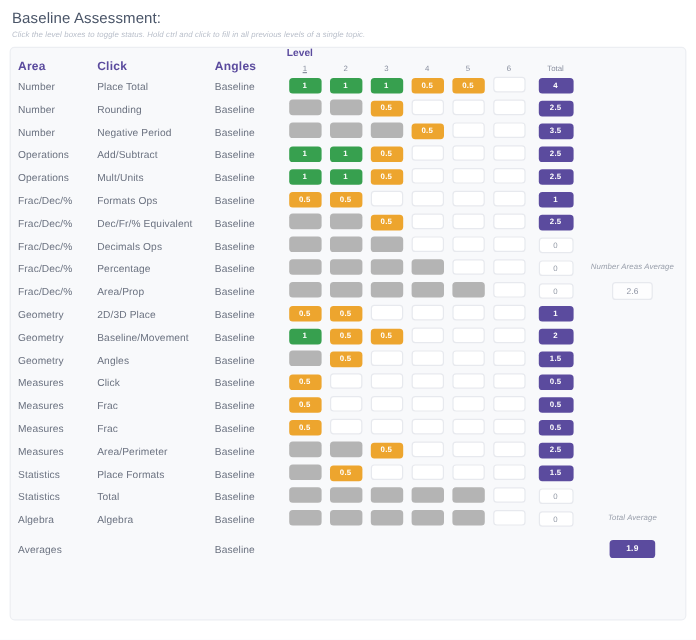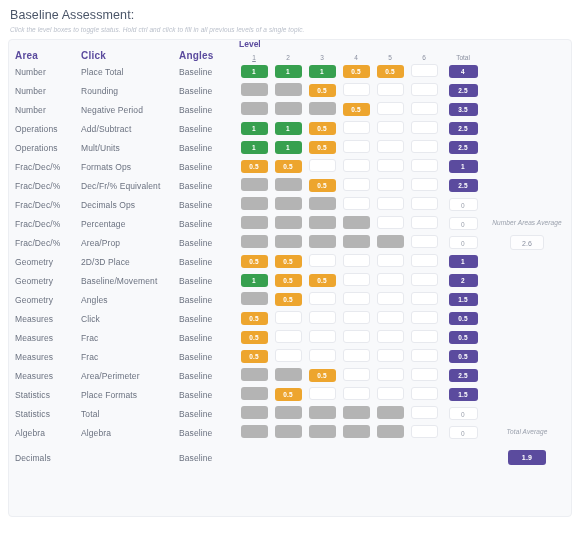--- a/index.html
+++ b/index.html
@@ -453,21 +453,21 @@
             <td class="cellwrap"><span class="box gray"></span></td>
             <td class="cellwrap"><span class="box gray"></span></td>
             <td class="cellwrap"><span class="box gray"></span></td>
             <td class="cellwrap"><span class="box empty"></span></td>
             <td class="totalwrap"><span class="total zero">0</span></td>
             <td class="side">
               <div class="side-label">Total Average</div>
             </td>
           </tr>
           <tr class="avg-row">
-            <td class="area">Decimals</td>
+            <td class="area">Averages</td>
             <td class="topic"></td>
             <td class="period">Baseline</td>
             <td></td>
             <td></td>
             <td></td>
             <td></td>
             <td></td>
             <td></td>
             <td></td>
             <td class="side"><span class="side-avg-badge">1.9</span></td>

